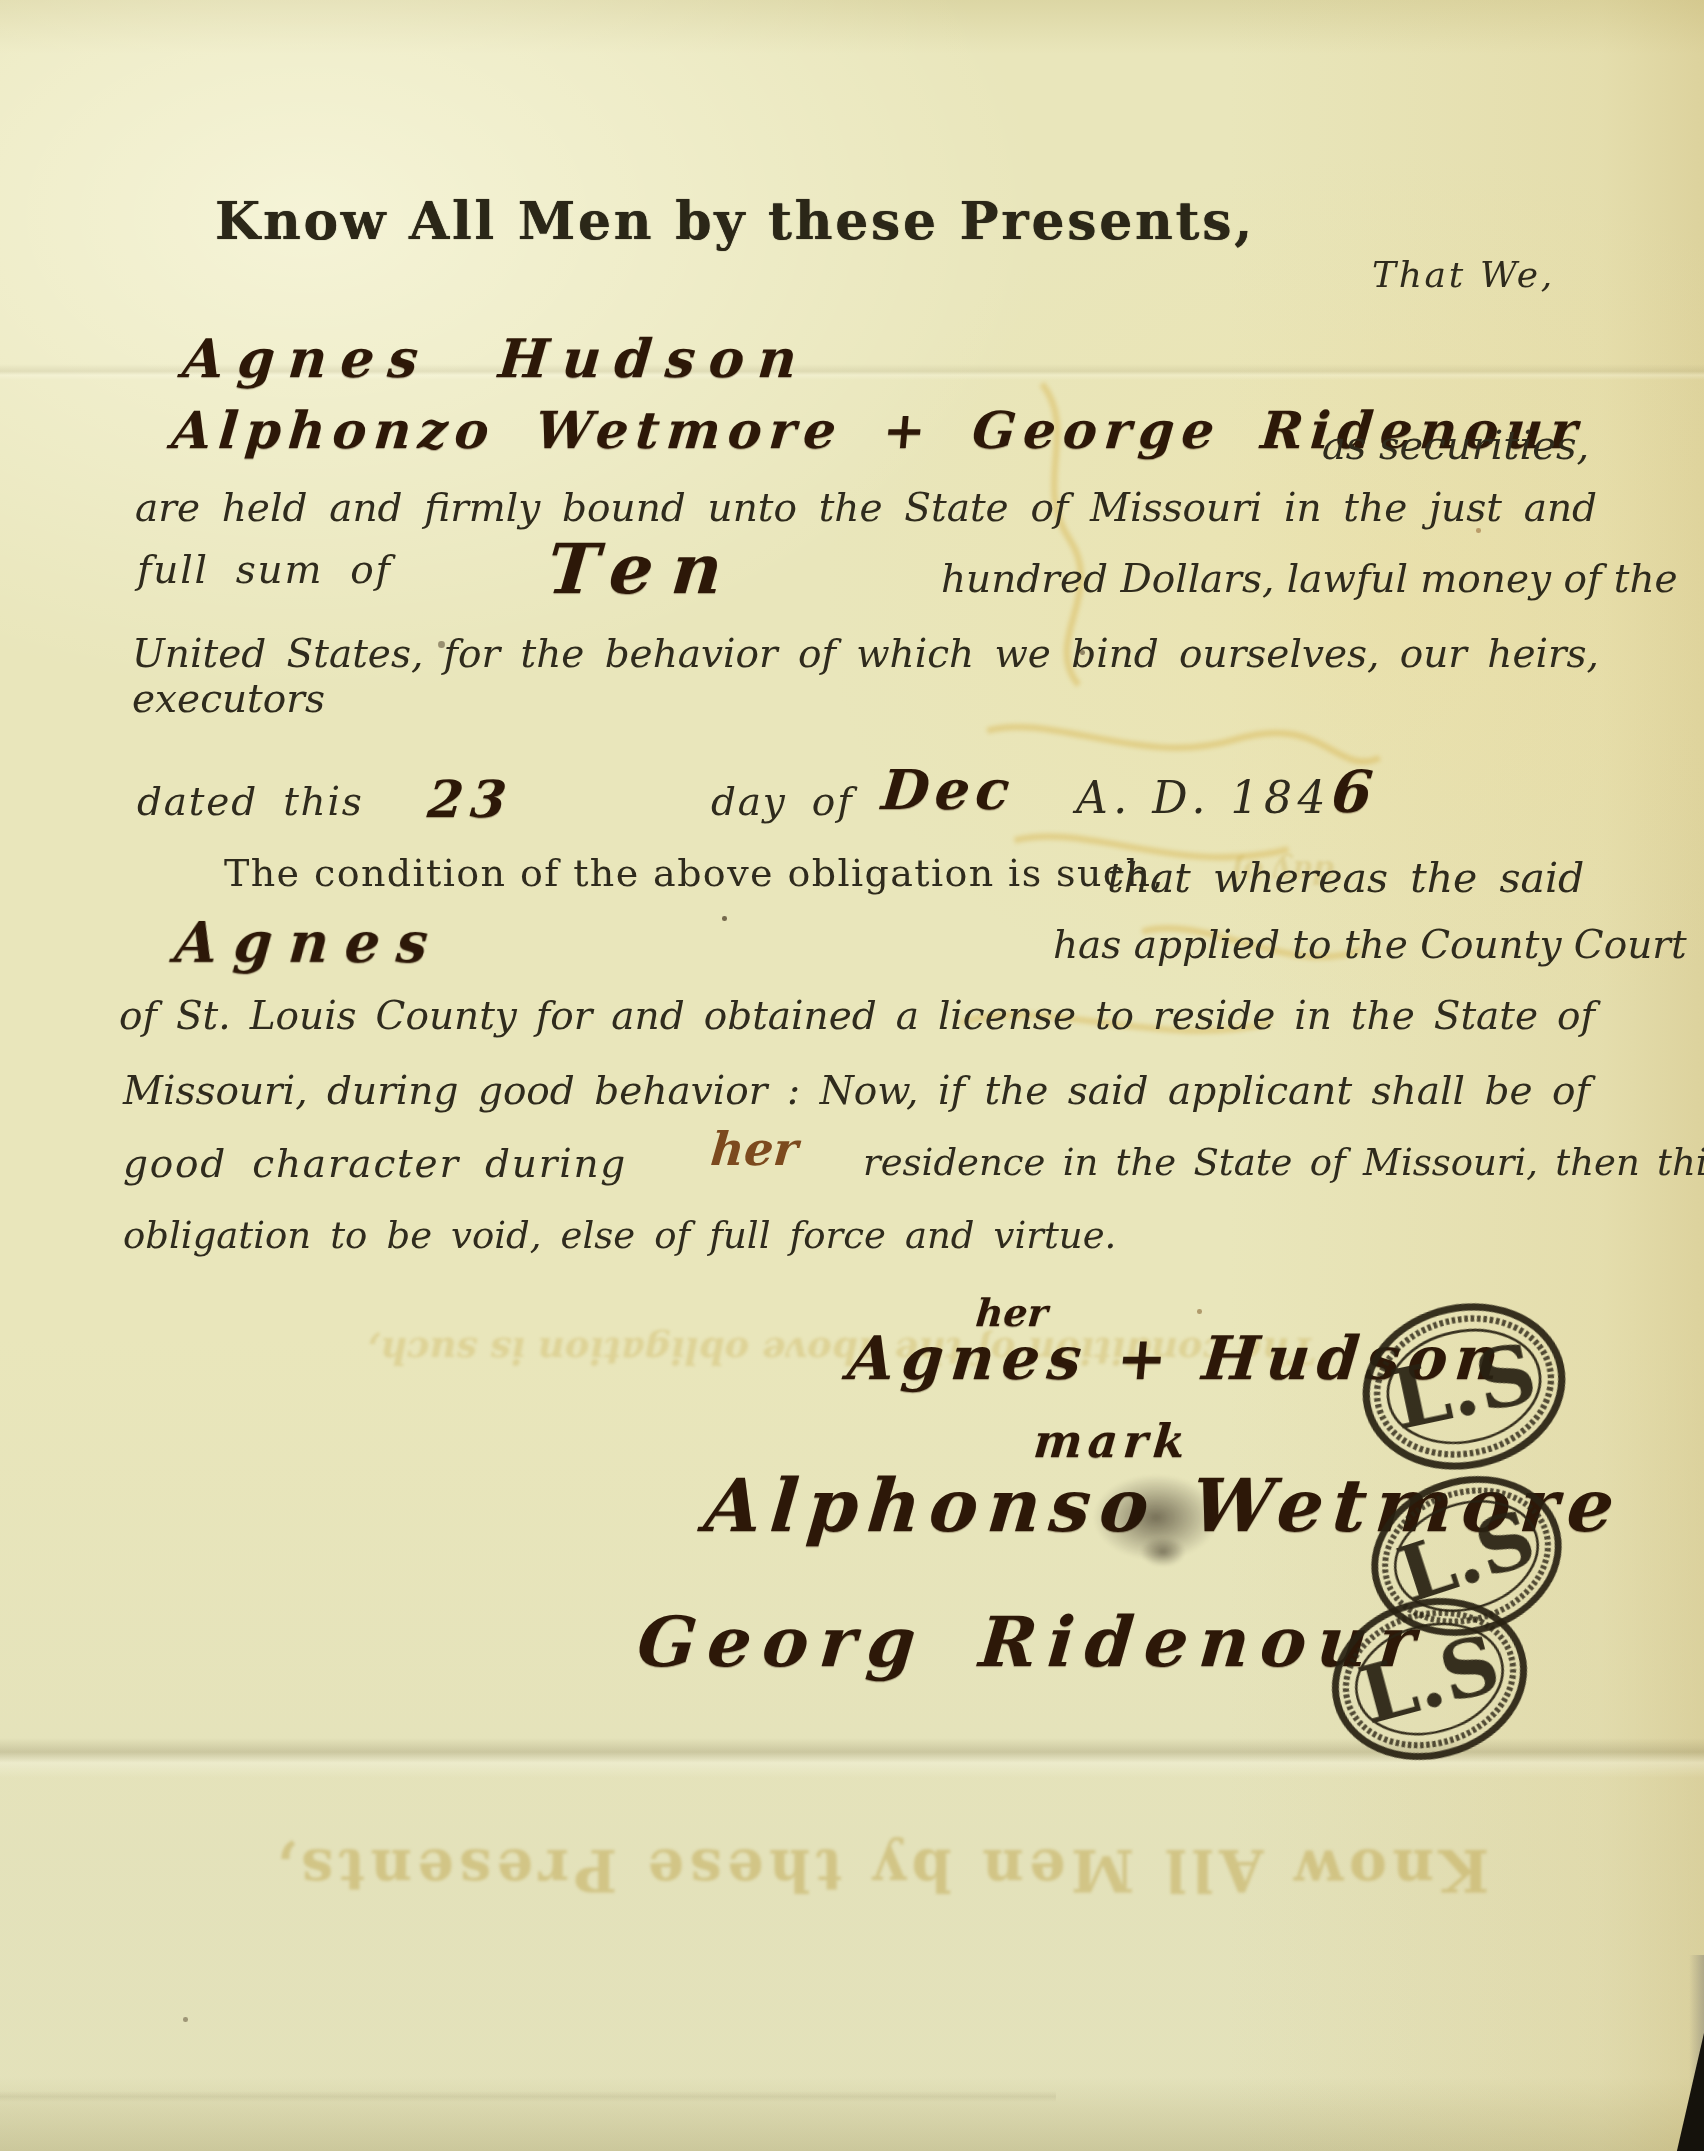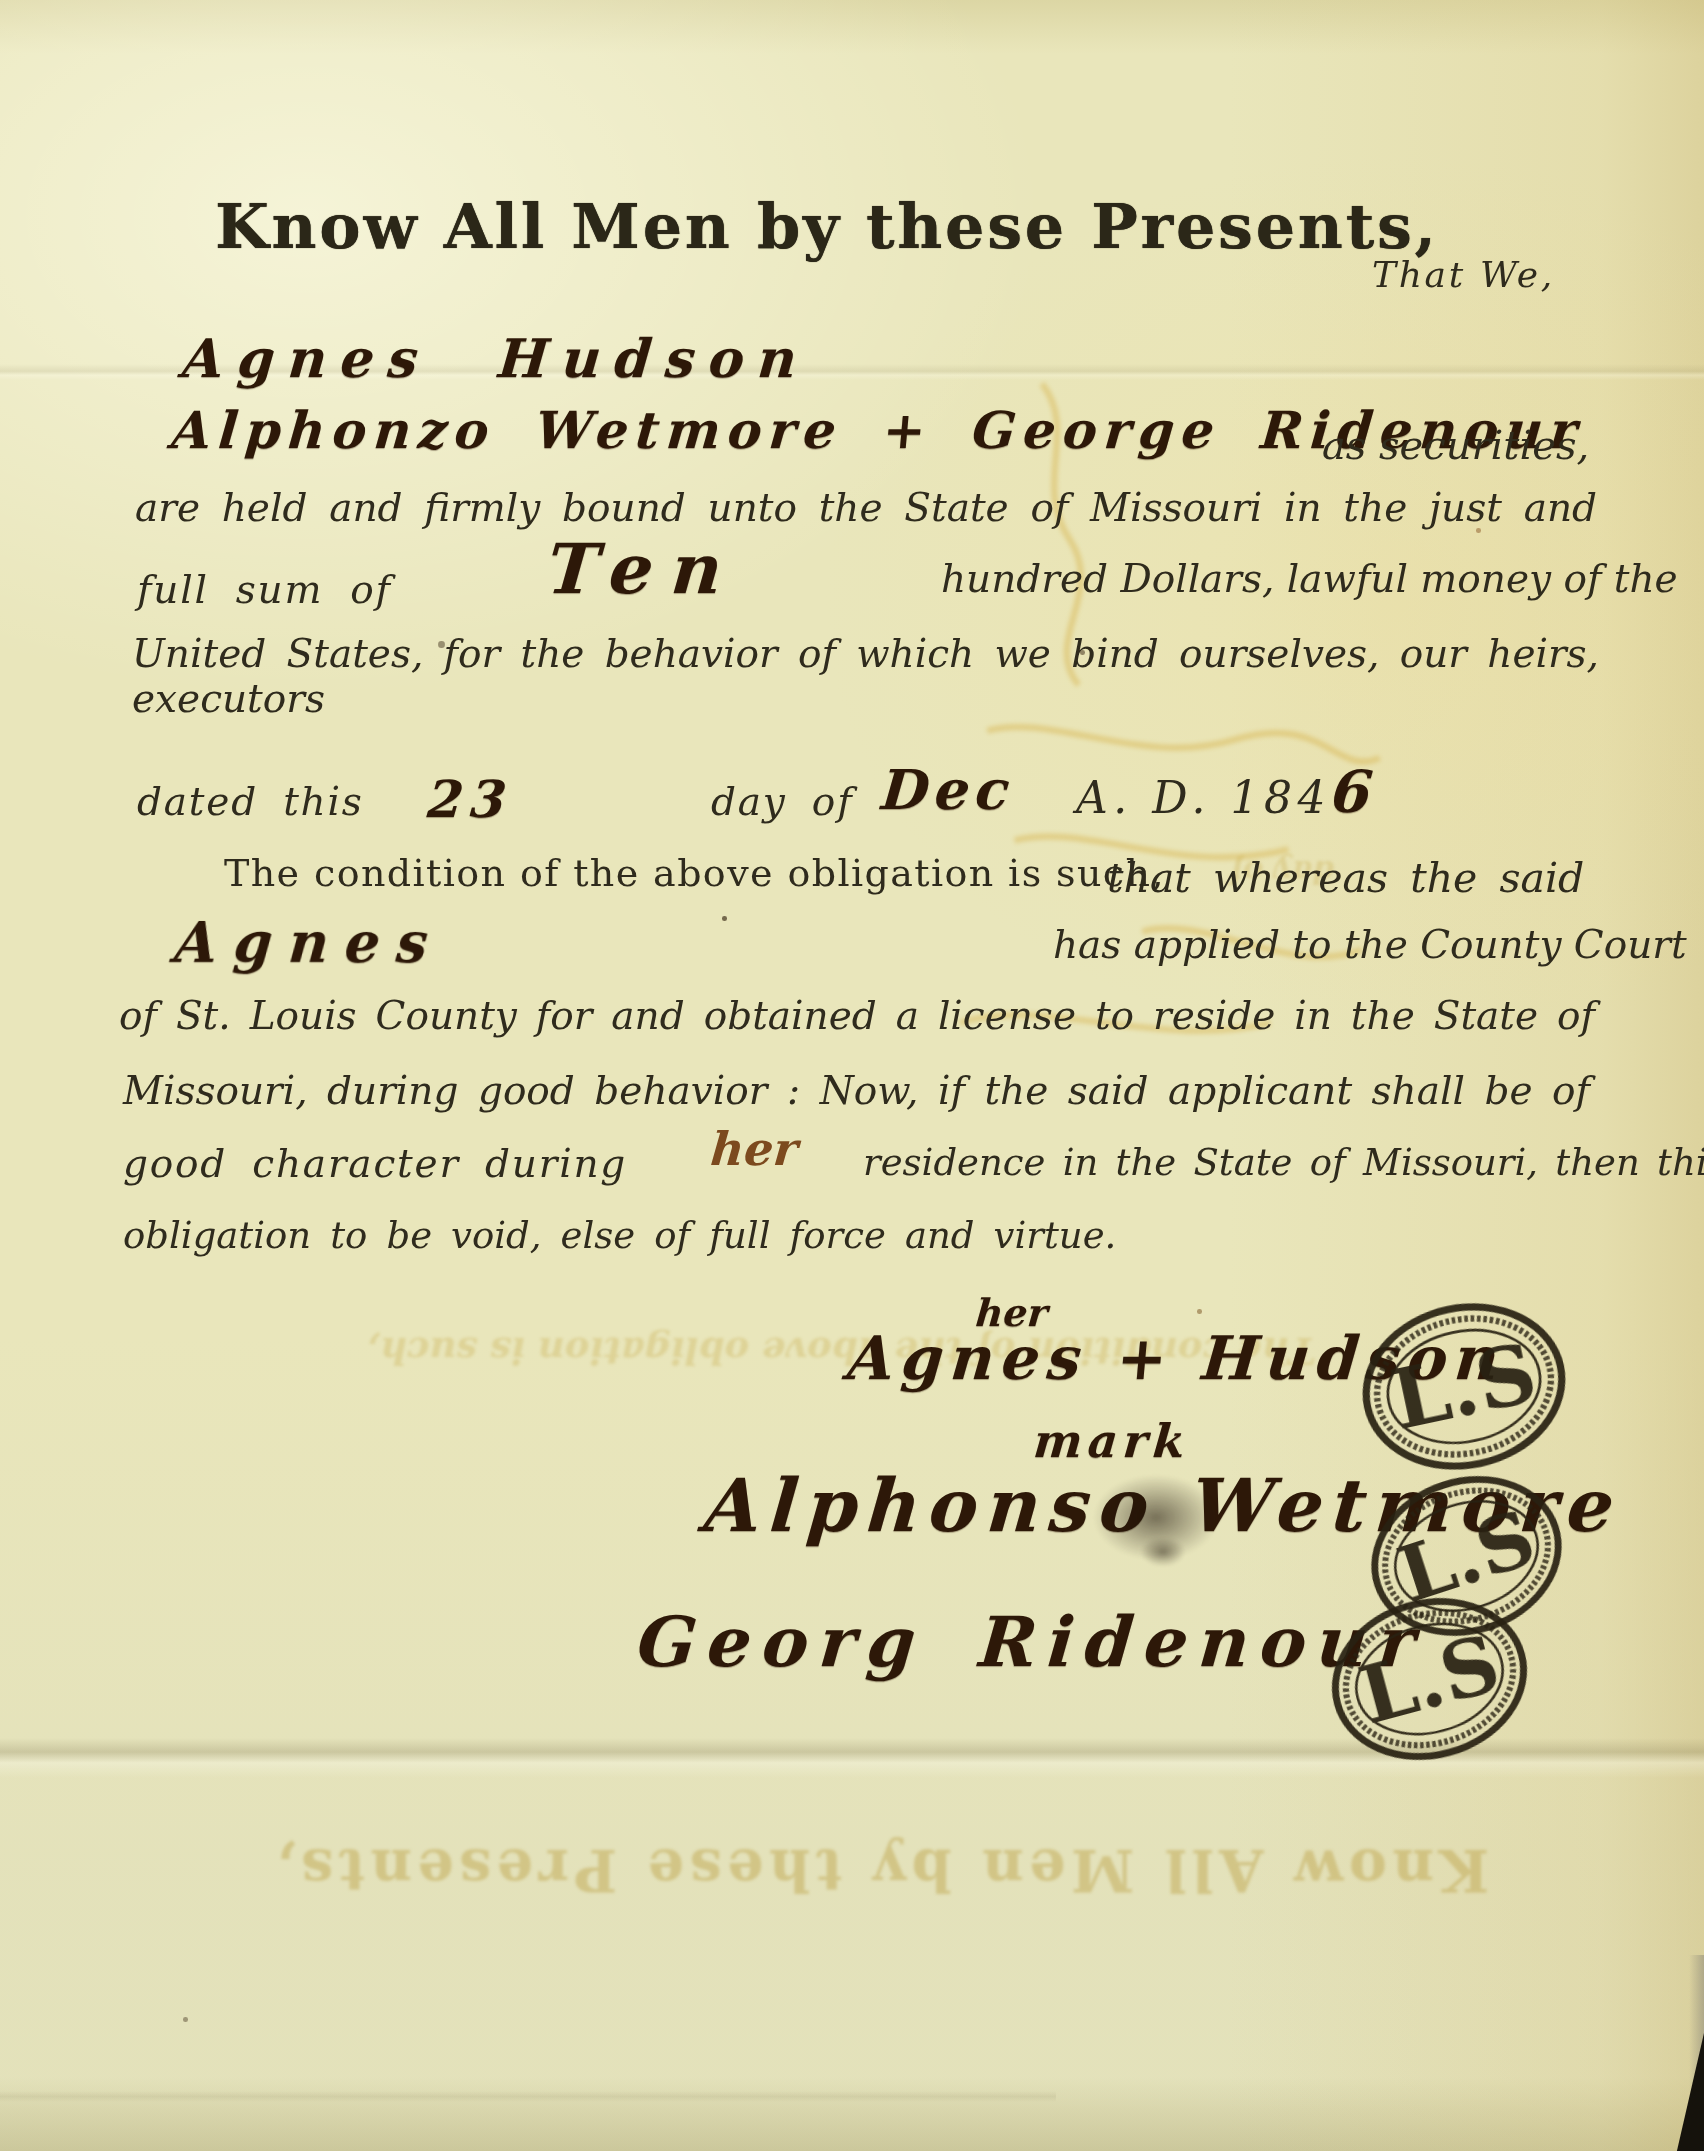--- a/index.html
+++ b/index.html
@@ -15,21 +15,21 @@
     font-family:"DejaVu Serif", serif;
   }
   .abs { position:absolute; }
   .pline, .jline {
     position:absolute; font-style:italic; font-size:39px; line-height:1.15;
     color:#2f2b1d; white-space:nowrap;
   }
   .jline { white-space:normal; text-align:justify; text-align-last:justify; }
   .upright { font-style:normal; letter-spacing:1.4px; }
   .blackletter {
-    position:absolute; font-weight:bold; font-size:62px; letter-spacing:2.7px;
+    position:absolute; font-weight:bold; font-size:52px; letter-spacing:2.7px;
     color:#2b2718; text-shadow:0 0 0.9px #2b2718; white-space:nowrap;
   }
   .hw {
     position:absolute; font-style:italic; font-weight:bold; color:#2d1808;
     transform:skewX(-5deg); white-space:nowrap;
     text-shadow:0 0.9px 0.9px rgba(45,24,8,.35);
   }
   .hw-light { color:#7c4a1e; text-shadow:none; }
   .seal-wrap { position:absolute; color:#282112; opacity:.92; filter:blur(0.4px); }
   .seal-wrap svg { width:100%; height:100%; display:block; }
@@ -73,21 +73,21 @@
   <div class="blackletter" style="left:215px; top:190px;">Know All Men by these Presents,</div>
   <div class="pline" style="left:1372px; top:254px; font-size:36px; letter-spacing:2.7px;">That We,</div>
 
   <div class="hw" style="left:183px; top:327px; font-size:53px; letter-spacing:13.7px; word-spacing:35px;">Agnes Hudson</div>
 
   <div class="hw" style="left:172px; top:400px; font-size:51px; letter-spacing:7.3px; word-spacing:14.6px;">Alphonzo Wetmore + George Ridenour</div>
   <div class="pline" style="left:1322px; top:422px; font-size:40px;">as securities,</div>
 
   <div class="jline" style="left:135px; top:486px; width:1462px;">are held and firmly bound unto the State of Missouri in the just and</div>
 
-  <div class="pline" style="left:137px; top:568px; letter-spacing:1.8px; word-spacing:12.8px;">full sum of</div>
+  <div class="pline" style="left:137px; top:548px; letter-spacing:1.8px; word-spacing:12.8px;">full sum of</div>
   <div class="hw" style="left:548px; top:528px; font-size:69px; letter-spacing:18.3px;">Ten</div>
   <div class="pline" style="left:941px; top:557px;">hundred Dollars, lawful money of the</div>
 
   <div class="jline" style="left:132px; top:632px; width:1467px;">United States, for the behavior of which we bind ourselves, our heirs, executors</div>
 
   <div class="pline" style="left:137px; top:780px; letter-spacing:1.8px; word-spacing:11px;">dated this</div>
   <div class="hw" style="left:428px; top:769px; font-size:51px; letter-spacing:7.3px;">23</div>
   <div class="pline" style="left:711px; top:780px; letter-spacing:1.8px; word-spacing:11px;">day of</div>
   <div class="hw" style="left:882px; top:757px; font-size:55px; letter-spacing:5.5px;">Dec</div>
   <div class="pline" style="left:1076px; top:773px; font-size:44px; letter-spacing:5.5px;">A. D. 184</div>

